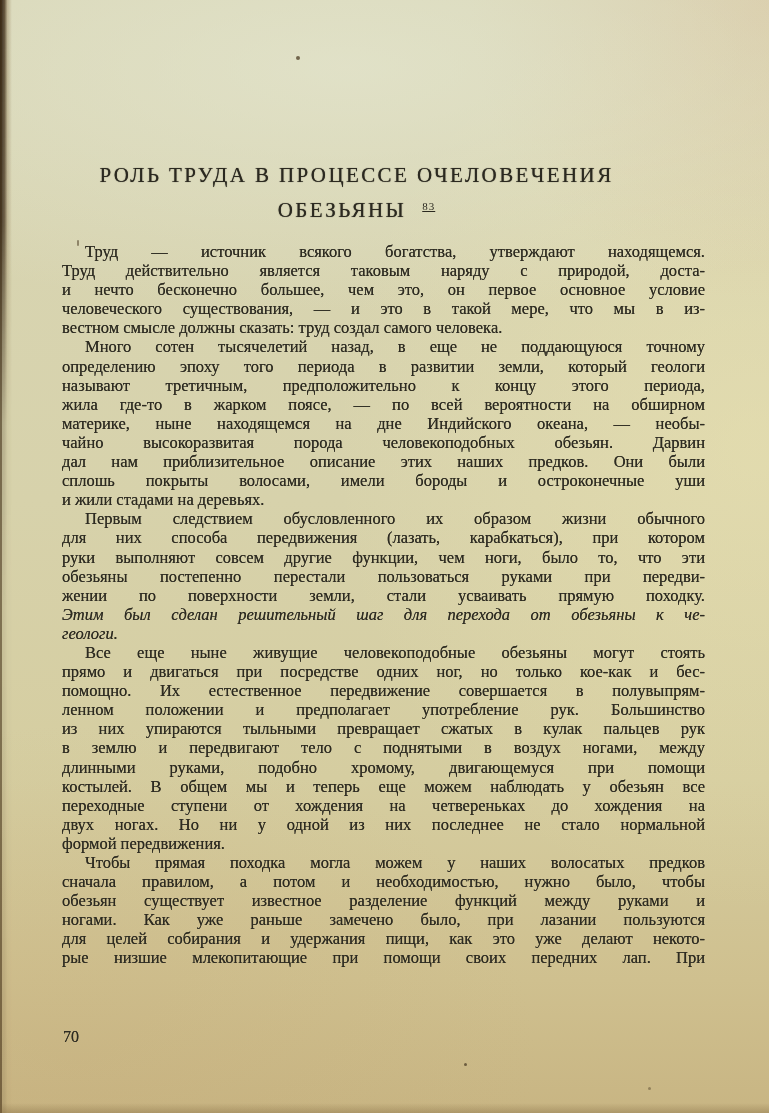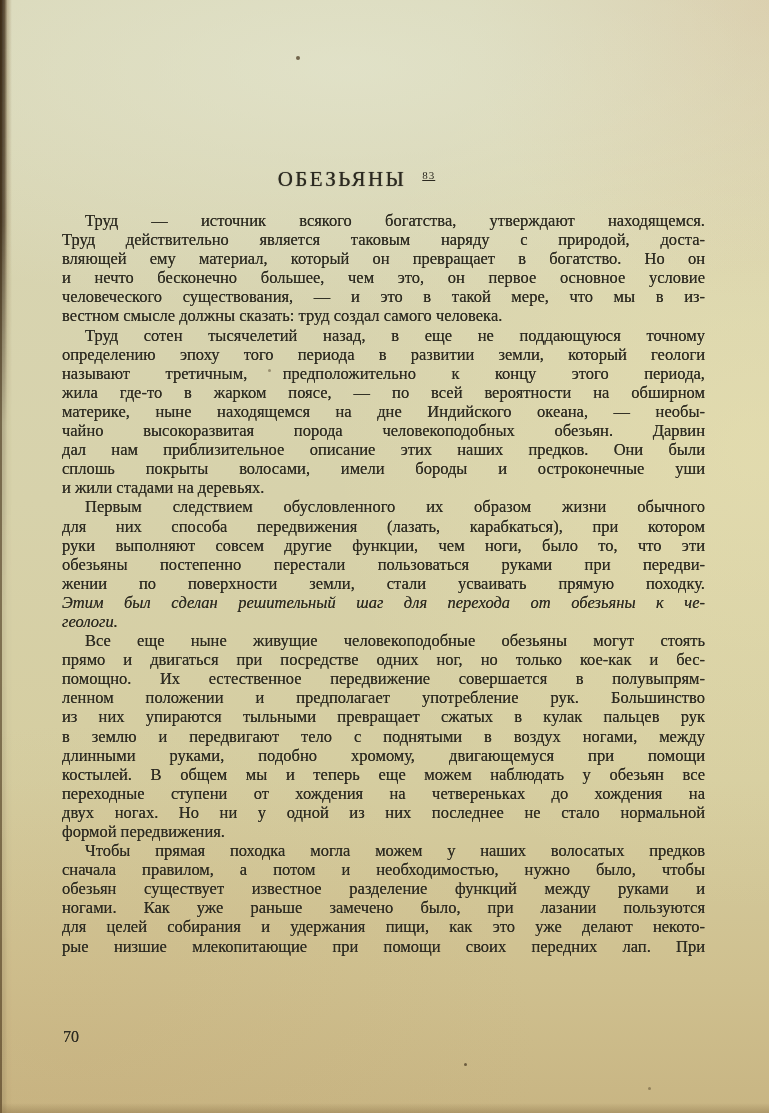--- a/index.html
+++ b/index.html
@@ -105,32 +105,32 @@
   <div class="edge-bottom"></div>
 
   <div class="speck" style="left:296px; top:56px;  width:4px; height:4px;"></div>
   <div class="speck" style="left:268px; top:369px; width:3px; height:3px; opacity:.6;"></div>
   <div class="speck" style="left:77px;  top:240px; width:2px; height:6px; border-radius:1px; opacity:.7;"></div>
   <div class="speck" style="left:464px; top:1063px; width:3px; height:3px;"></div>
   <div class="speck" style="left:648px; top:1087px; width:3px; height:3px; opacity:.6;"></div>
 
   <div class="textblock">
     <div class="title">
+      <div>РОЛЬ ТРУДА В ПРОЦЕССЕ ОЧЕЛОВЕЧЕНИЯ</div>
       <div><span>ОБЕЗЬЯНЫ</span><sup class="fnref">83</sup></div>
     </div>
 
     <div class="bodytext">
 
     <div class="line indent">Труд — источник всякого богатства, утверждают находящемся.</div>
         <div class="line">Труд действительно является таковым наряду с природой, доста-</div>
-        <div class="line">вляющей ему материал, который он превращает в богатство. Но он</div>
         <div class="line">и нечто бесконечно большее, чем это, он первое основное условие</div>
         <div class="line">человеческого существования, — и это в такой мере, что мы в из-</div>
         <div class="line endline">вестном смысле должны сказать: труд создал самого человека.</div>
-        <div class="line indent">Труд сотен тысячелетий назад, в еще не поддающуюся точному</div>
+        <div class="line indent">Много сотен тысячелетий назад, в еще не поддающуюся точному</div>
         <div class="line">определению эпоху того периода в развитии земли, который геологи</div>
         <div class="line">называют третичным, предположительно к концу этого периода,</div>
         <div class="line">жила где-то в жарком поясе, — по всей вероятности на обширном</div>
         <div class="line">материке, ныне находящемся на дне Индийского океана, — необы-</div>
         <div class="line">чайно высокоразвитая порода человекоподобных обезьян. Дарвин</div>
         <div class="line">дал нам приблизительное описание этих наших предков. Они были</div>
         <div class="line">сплошь покрыты волосами, имели бороды и остроконечные уши</div>
         <div class="line endline">и жили стадами на деревьях.</div>
         <div class="line indent">Первым следствием обусловленного их образом жизни обычного</div>
         <div class="line">для них способа передвижения (лазать, карабкаться), при котором</div>

